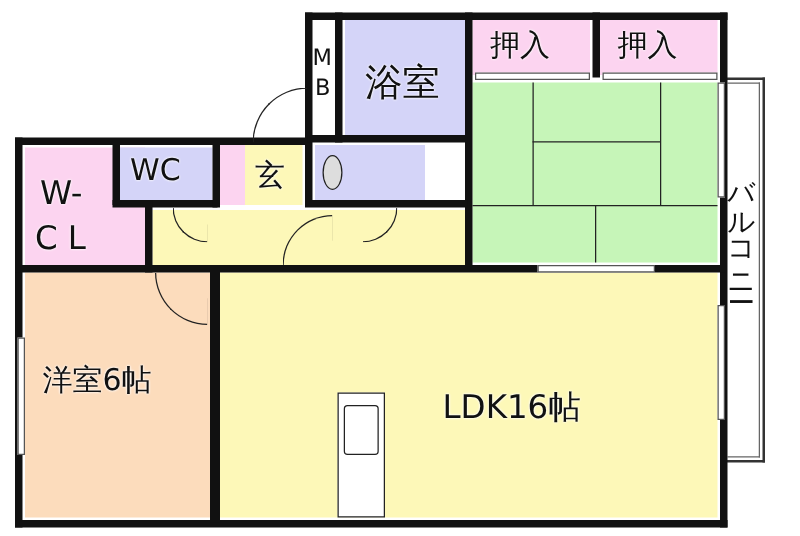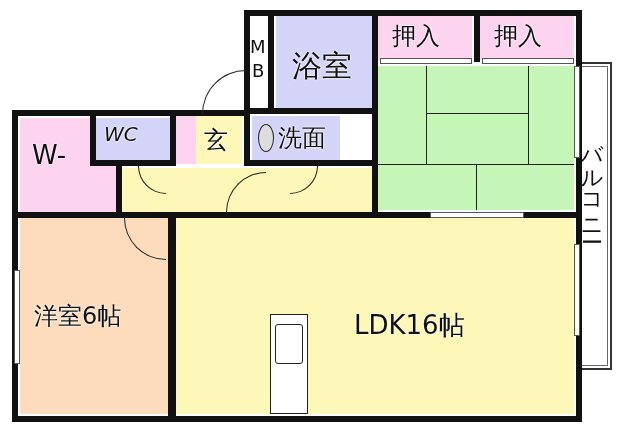--- a/index.html
+++ b/index.html
@@ -15,58 +15,58 @@
 <body>
 
 <div class="plan">
 
   <div class="room" style="left:578px;top:62px;width:34px;height:308px;border:2px solid #333;border-left:none;background:#fff;"></div>
   <div class="room" style="left:582px;top:66px;width:26px;height:300px;border:1px solid #666;border-left:none;"></div>
   <div class="label" style="left:588px;top:130px;width:20px;font-size:22px;line-height:32px;writing-mode:vertical-rl;">バルコニー</div>
 
   <div class="room" style="left:20px;top:118px;width:96px;height:96px;background:#fcd4f0;"></div>
   <div class="label" style="left:32px;top:140px;font-size:26px;">W-</div>
+  <div class="label" style="left:28px;top:176px;font-size:26px;letter-spacing:8px;">CL</div>
 
   <div class="room" style="left:96px;top:118px;width:74px;height:44px;background:#d4d4f8;"></div>
-  <div class="label" style="left:104px;top:122px;font-size:20px;font-style:italic;">WC</div>
+  <div class="label" style="left:104px;top:122px;font-size:24px;">WC</div>
 
   <div class="room" style="left:176px;top:116px;width:20px;height:48px;background:#fcd4f0;"></div>
 
   <div class="room" style="left:196px;top:116px;width:46px;height:48px;background:#fdf8b8;"></div>
   <div class="label" style="left:204px;top:124px;font-size:24px;">玄</div>
 
   <div class="room" style="left:250px;top:16px;width:18px;height:94px;background:#fff;"></div>
   <div class="label" style="left:250px;top:36px;font-size:18px;">M</div>
   <div class="label" style="left:252px;top:60px;font-size:18px;">B</div>
 
   <div class="room" style="left:276px;top:16px;width:96px;height:94px;background:#d4d4f8;"></div>
   <div class="label" style="left:292px;top:46px;font-size:30px;">浴室</div>
 
   <div class="room" style="left:252px;top:116px;width:120px;height:44px;background:#d4d4f8;"></div>
   <div class="room" style="left:340px;top:116px;width:32px;height:44px;background:#fff;"></div>
-  <div class="label" style="left:278px;top:122px;font-size:24px;">洗面</div>
   <div style="position:absolute;left:258px;top:124px;width:14px;height:26px;border:1.5px solid #222;border-radius:50%;background:#ddd;"></div>
 
   <div class="room" style="left:122px;top:168px;width:252px;height:44px;background:#fdf8b8;"></div>
 
   <div class="room" style="left:378px;top:16px;width:94px;height:44px;background:#fcd4f0;"></div>
   <div class="label" style="left:392px;top:20px;font-size:24px;">押入</div>
   <div class="room" style="left:480px;top:16px;width:94px;height:44px;background:#fcd4f0;"></div>
   <div class="label" style="left:494px;top:20px;font-size:24px;">押入</div>
 
   <div class="room" style="left:378px;top:66px;width:196px;height:144px;background:#c6f5b8;"></div>
 
   <div style="position:absolute;left:426px;top:66px;width:1px;height:98px;background:#222;"></div>
   <div style="position:absolute;left:528px;top:66px;width:1px;height:98px;background:#222;"></div>
   <div style="position:absolute;left:426px;top:113px;width:102px;height:1px;background:#222;"></div>
   <div style="position:absolute;left:378px;top:164px;width:196px;height:1px;background:#222;"></div>
   <div style="position:absolute;left:476px;top:164px;width:1px;height:46px;background:#222;"></div>
 
   <div class="room" style="left:20px;top:218px;width:148px;height:196px;background:#fcdcbc;"></div>
-  <div class="label" style="left:34px;top:300px;font-size:24px;">洋室6帖</div>
+  <div class="label" style="left:34px;top:288px;font-size:24px;">洋室6帖</div>
 
   <div class="room" style="left:176px;top:218px;width:398px;height:196px;background:#fdf8b8;"></div>
   <div class="label" style="left:354px;top:308px;font-size:26px;">LDK16帖</div>
 
   <div style="position:absolute;left:270px;top:314px;width:38px;height:100px;background:#fff;border:1.5px solid #222;box-sizing:border-box;"></div>
   <div style="position:absolute;left:275px;top:324px;width:28px;height:40px;border:1.5px solid #222;border-radius:3px;box-sizing:border-box;"></div>
 
   <div class="wall" style="left:12px;top:110px;width:6px;height:312px;"></div>
   <div class="wall" style="left:12px;top:110px;width:234px;height:6px;"></div>
   <div class="wall" style="left:244px;top:10px;width:6px;height:152px;"></div>

